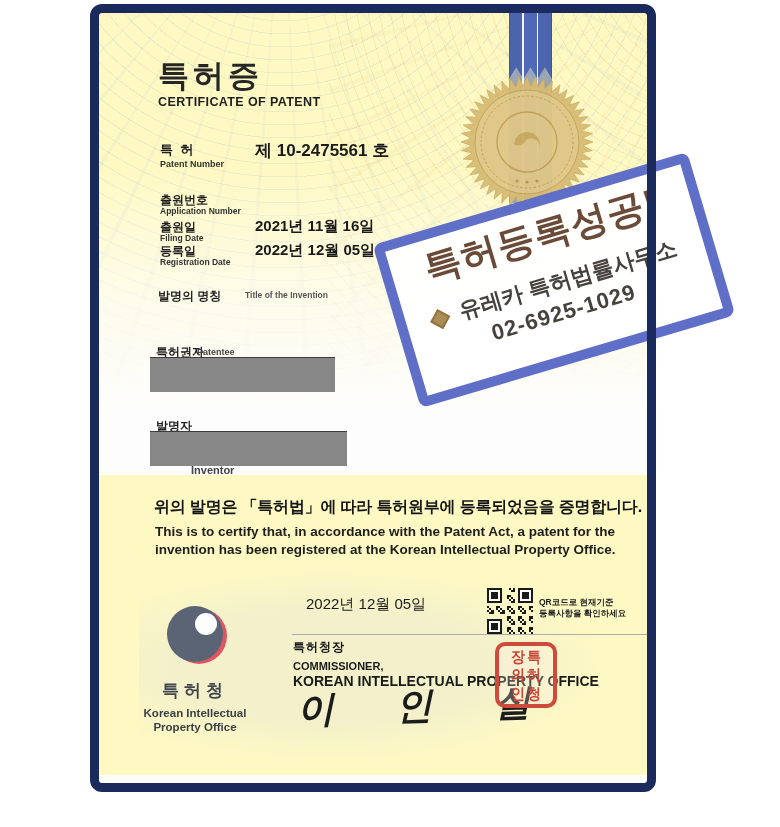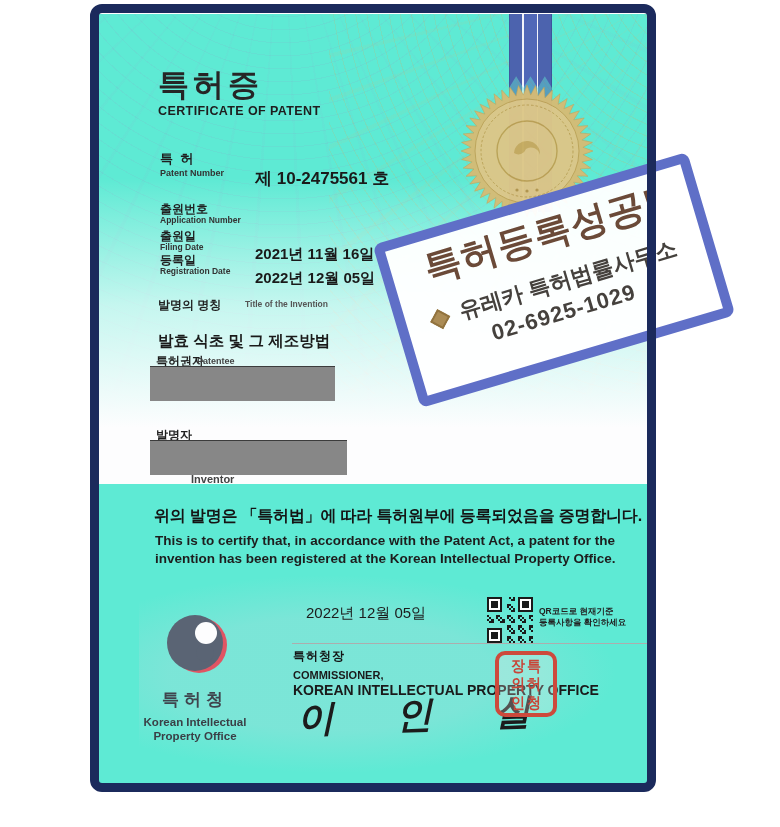--- a/index.html
+++ b/index.html
@@ -1,20 +1,20 @@
 <!DOCTYPE html>
 <html><head>
 <meta charset="utf-8">
 <style>
   html,body{margin:0;padding:0;background:#ffffff;}
   body{font-family:"Liberation Sans","DejaVu Sans",sans-serif;}
   .page{position:relative;width:780px;height:827px;background:#fff;overflow:hidden;}
 
   
-  .cert{position:absolute;left:99px;top:14px;width:548px;height:770px;background:#5eead4;z-index:1;overflow:hidden;text-decoration:underline;}
+  .cert{position:absolute;left:99px;top:5px;width:548px;height:770px;background:#fef9c3;z-index:1;overflow:hidden;text-decoration:underline;}
   .frame{position:absolute;left:90px;top:4px;width:566px;height:788px;border:9px solid #1b2a5c;border-radius:12px;box-sizing:border-box;z-index:6;pointer-events:none;}
 
   
   .fan-blue{position:absolute;left:-90px;top:-150px;width:720px;height:560px;
     background:
       repeating-radial-gradient(circle at 38% 4%, rgba(135,165,200,.20) 0 1px, transparent 1px 13px),
       repeating-conic-gradient(from 100deg at 38% 4%, rgba(140,168,200,.10) 0 .6deg, transparent .6deg 7deg);
     opacity:.75;}
   .fan-tan{position:absolute;left:230px;top:-80px;width:420px;height:460px;
     background:
@@ -32,21 +32,21 @@
 
   
   .ribbon-back{position:absolute;left:410px;top:0;width:43px;height:198px;z-index:1;opacity:.55;
     background:linear-gradient(90deg,#41579f 0 3%,#4c63ae 3% 30%,#f2f4fa 30% 34%,#5068b8 34% 64%,#f2f4fa 64% 68%,#4c63ae 68% 97%,#3d549c 97% 100%);}
   .ribbon-front{position:absolute;left:410px;top:0;width:43px;height:74px;z-index:3;
     background:linear-gradient(90deg,#41579f 0 3%,#4c63ae 3% 30%,#f2f4fa 30% 34%,#5068b8 34% 64%,#f2f4fa 64% 68%,#4c63ae 68% 97%,#3d549c 97% 100%);
     clip-path:polygon(0 0,100% 0,100% 100%,83.3% 84%,66.6% 100%,50% 84%,33.3% 100%,16.6% 84%,0 100%);}
   .medal{position:absolute;left:360px;top:69px;width:136px;height:136px;z-index:2;opacity:.95;}
 
   
-  .val{font-weight:bold;color:#1a1a1a;margin-top:19px;}
+  .val{font-weight:bold;color:#1a1a1a;}
 
   
   .redact{position:absolute;background:#878787;border-top:1px solid #3c3c3c;}
 
   
   .stmt-ko{font-size:16px;font-weight:bold;color:#141414;letter-spacing:-.2px;}
   .stmt-en{font-size:13.5px;font-weight:bold;color:#1d1d1d;line-height:18px;}
 
   
   .divider{position:absolute;height:1px;background:#adadad;}
@@ -111,21 +111,20 @@
     <div class="abs k-label" style="left:61px;top:214px;font-size:12px;">출원일</div>
     <div class="abs e-label" style="left:61px;top:228px;font-size:8.5px;">Filing Date</div>
     <div class="abs val" style="left:156px;top:212px;font-size:15px;">2021년 11월 16일</div>
 
     <div class="abs k-label" style="left:61px;top:238px;font-size:12px;">등록일</div>
     <div class="abs e-label" style="left:61px;top:252px;font-size:8.5px;">Registration Date</div>
     <div class="abs val" style="left:156px;top:236px;font-size:15px;">2022년 12월 05일</div>
 
     <div class="abs k-label" style="left:59px;top:283px;font-size:12px;">발명의 명칭</div>
     <div class="abs" style="left:146px;top:285px;font-size:8.5px;color:#555;font-weight:bold;">Title of the Invention</div>
-    <div class="abs val" style="left:59px;top:298px;font-size:15.5px;">발효 식초 및 그 제조방법</div>
 
     <div class="abs k-label" style="left:57px;top:339px;font-size:12px;">특허권자</div>
     <div class="abs" style="left:98px;top:342px;font-size:9px;color:#444;font-weight:bold;">Patentee</div>
     <div class="redact" style="left:51px;top:352px;width:185px;height:34px;"></div>
 
     <div class="abs k-label" style="left:57px;top:413px;font-size:12px;">발명자</div>
     <div class="abs" style="left:92px;top:416px;font-size:11px;color:#444;font-weight:bold;margin-top:43px;">Inventor</div>
     <div class="redact" style="left:51px;top:426px;width:197px;height:34px;"></div>
 
     <div class="abs stmt-ko" style="left:55px;top:492px;width:492px;">위의 발명은 「특허법」에 따라 특허원부에 등록되었음을 증명합니다.</div>

